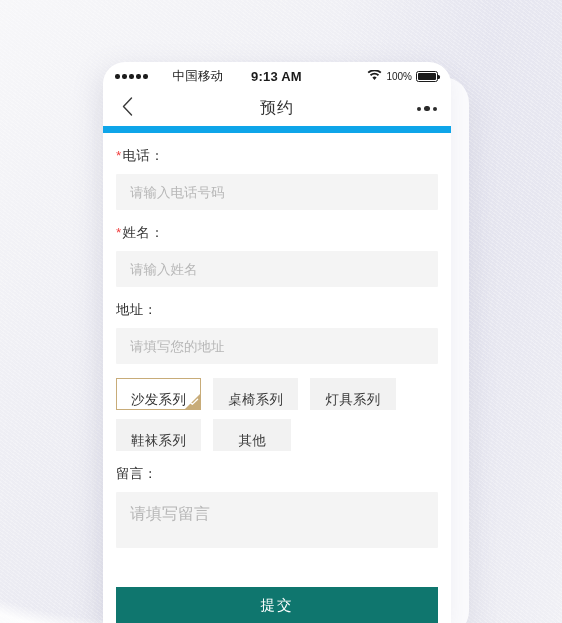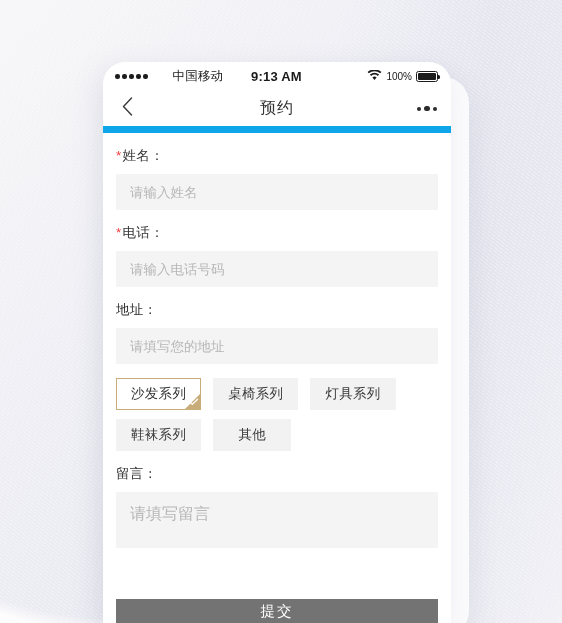--- a/index.html
+++ b/index.html
@@ -243,21 +243,21 @@
     display: flex;
     flex-wrap: wrap;
     gap: 9px 12px;
     margin-bottom: 4px;
   }
   .chip {
     position: relative;
     min-width: 78px;
     height: 32px;
     display: flex;
-    align-items: center;
+    align-items: flex-end;
     justify-content: center;
     background: #f2f2f2;
     color: #3a3a3a;
     font-size: 13.5px;
     padding: 0 14px;
     box-sizing: border-box;
     border: 1px solid #f2f2f2;
     cursor: pointer;
     letter-spacing: .3px;
     overflow: hidden;
@@ -280,22 +280,22 @@
     left: -11px;
     top: 4px;
   }
 
   
   #submit-button {
     position: absolute;
     left: 13px;
     right: 13px;
     bottom: 0;
-    height: 24px;
-    background: #737373;
+    height: 36px;
+    background: #0f766e;
     color: #ffffff;
     font-size: 14.5px;
     letter-spacing: 2px;
     display: flex;
     align-items: center;
     justify-content: center;
     border: none;
     font-family: inherit;
     cursor: pointer;
   }
@@ -354,30 +354,30 @@
         <i></i>
         <i class="mid"></i>
         <i></i>
       </div>
     </div>
 
     <div id="form">
 
       <div class="field">
         <div class="field-label">
+          <span class="req">*</span><span>电话：</span>
+        </div>
+        <input class="text-input" type="text" placeholder="请输入电话号码" style="">
+      </div>
+
+      <div class="field">
+        <div class="field-label">
           <span class="req">*</span><span>姓名：</span>
         </div>
         <input class="text-input" type="text" placeholder="请输入姓名" style="">
-      </div>
-
-      <div class="field">
-        <div class="field-label">
-          <span class="req">*</span><span>电话：</span>
-        </div>
-        <input class="text-input" type="text" placeholder="请输入电话号码" style="">
       </div>
 
       <div class="field">
         <div class="field-label">地址：</div>
         <input class="text-input" type="text" placeholder="请填写您的地址" style="">
       </div>
 
       <div class="field">
         <div id="chips">
             <div class="chip selected">

